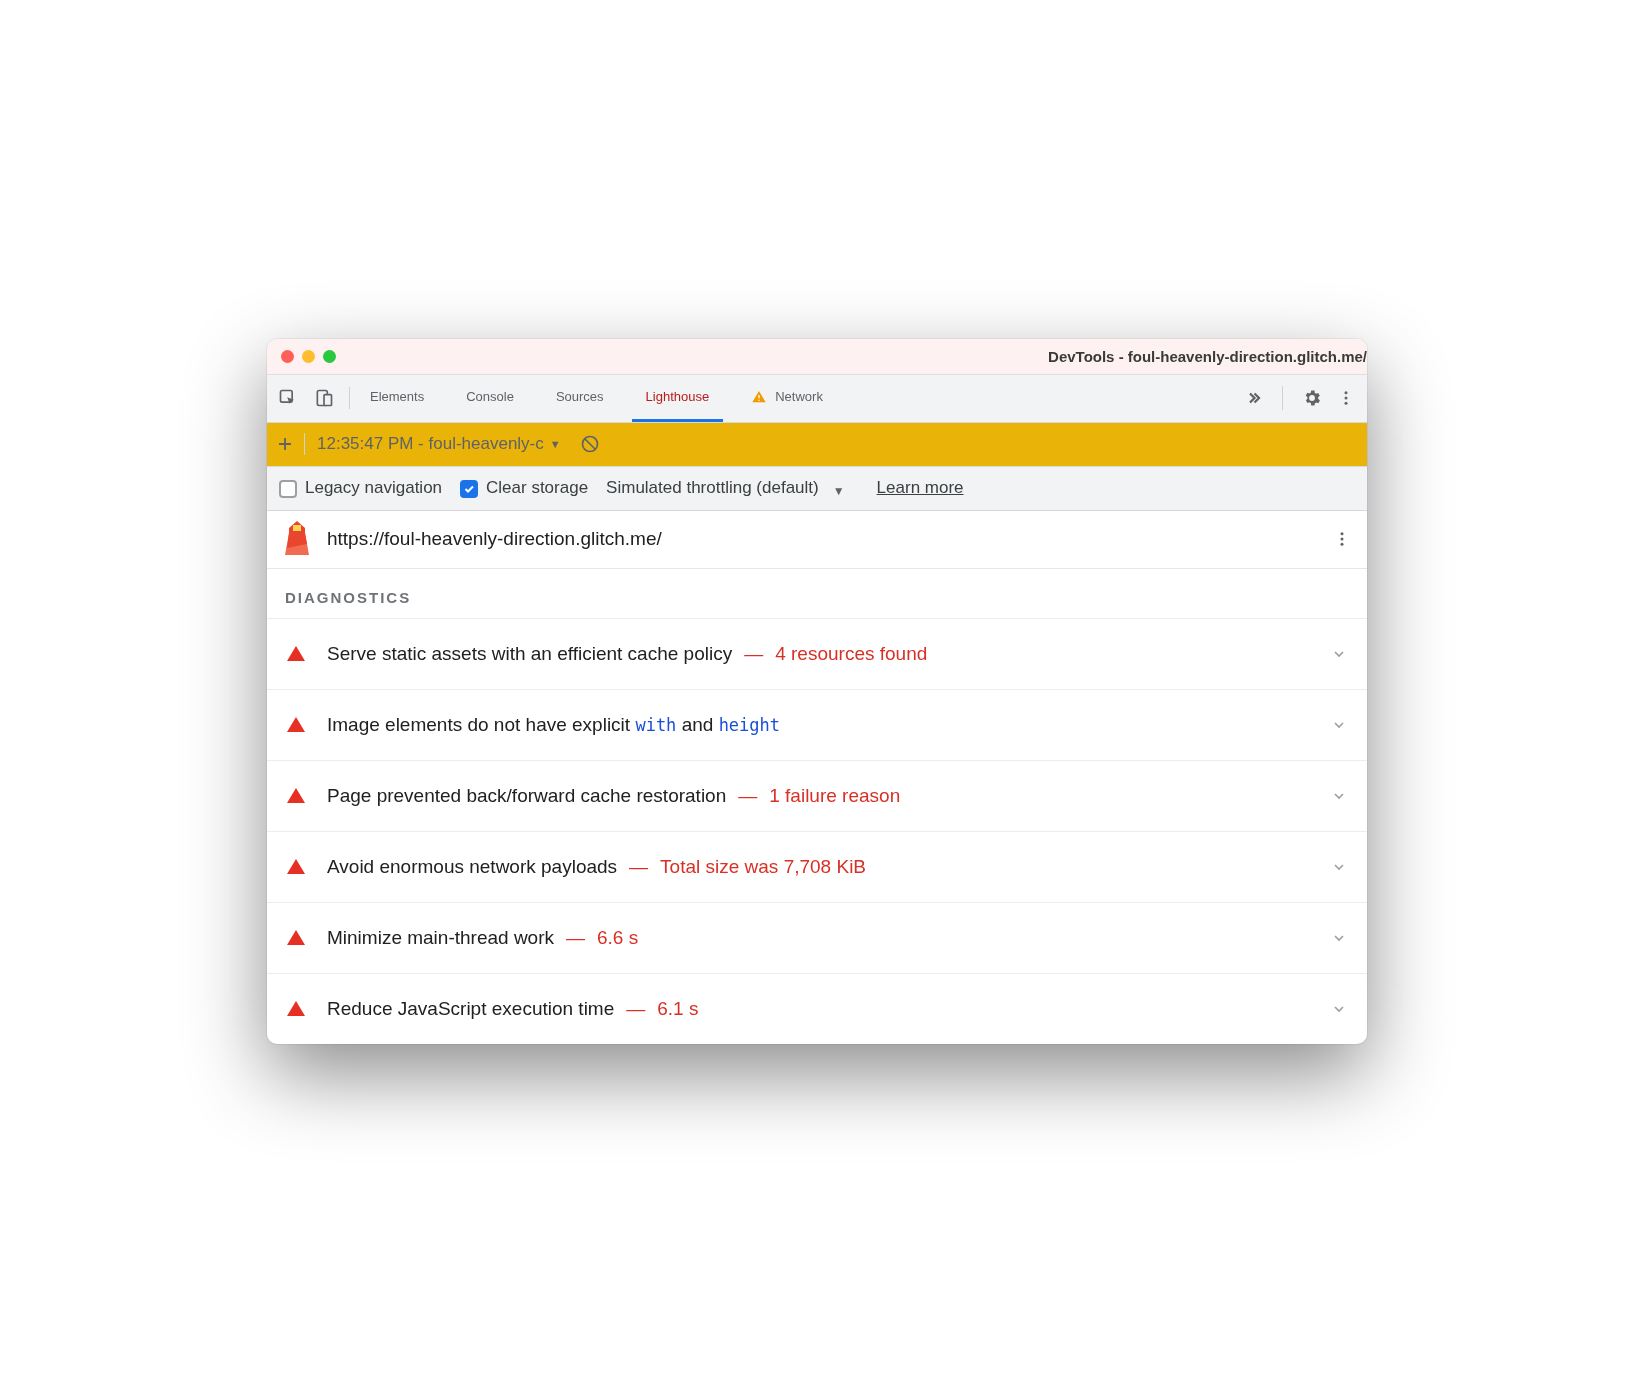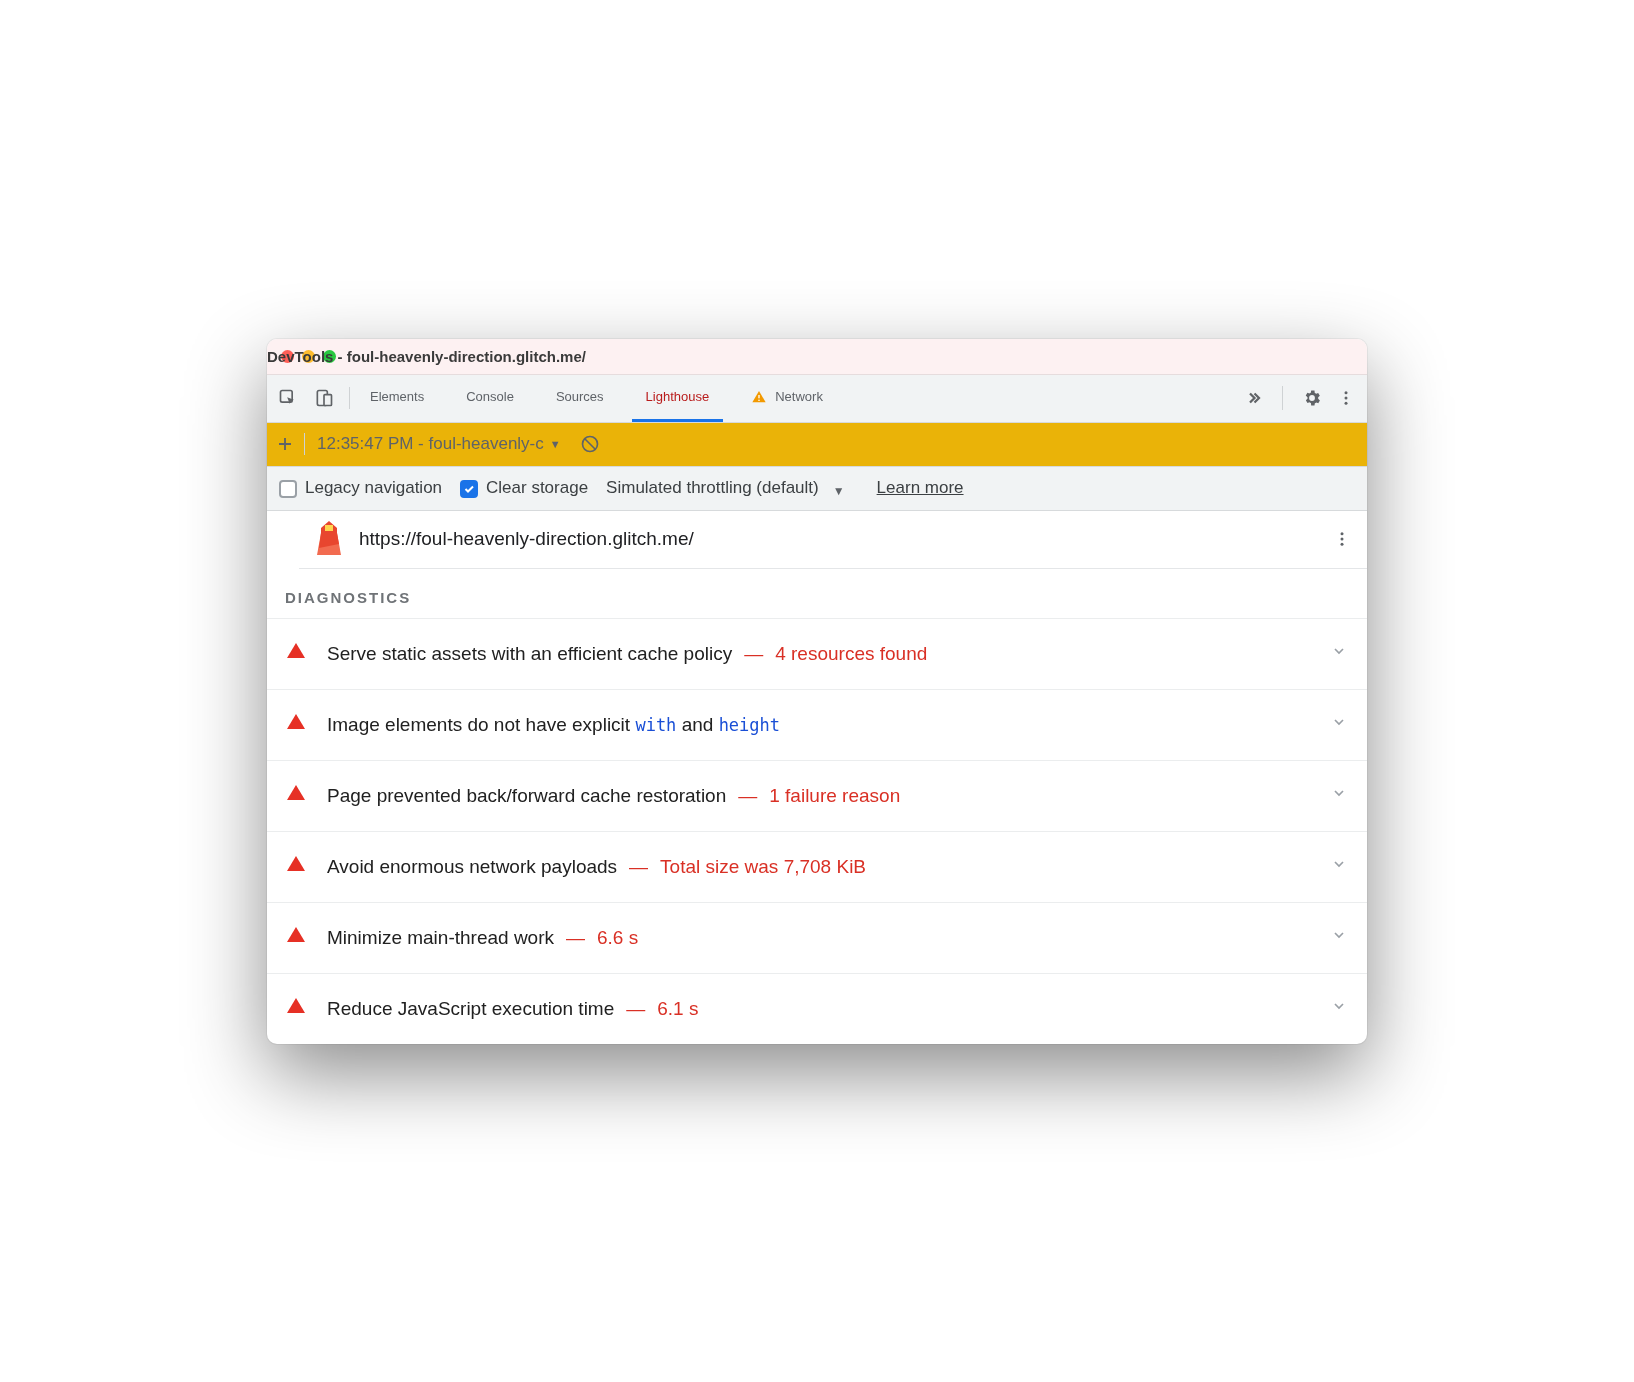--- a/index.html
+++ b/index.html
@@ -34,21 +34,21 @@
   }
   .traffic-lights .dot {
     width: 13px; height: 13px; border-radius: 50%;
   }
   .dot.red { background: #ff5f57; }
   .dot.yellow { background: #febc2e; }
   .dot.green { background: #28c840; }
   .title {
     position: absolute;
     left: 0; right: 0;
-    text-align: left;
+    text-align: right;
     font-size: 15px;
     font-weight: 600;
     color: #3a3a3a;
     pointer-events: none;
   }
 
   .tabs-row {
     height: 48px;
     background: #f1f3f4;
     border-bottom: 1px solid #d7dadc;
@@ -162,21 +162,20 @@
   }
   .dd-caret { color: #5f6368; font-size: 12px; margin-left: 6px; }
 
   .url-row {
     height: 58px;
     display: flex;
     align-items: center;
     padding: 0 14px;
     border-bottom: 1px solid #e4e6e8;
     gap: 14px;
-    margin-left: 32px;
   }
   .lh-icon {
     width: 32px; height: 32px;
     display: flex; align-items: flex-end; justify-content: center;
   }
   .url-text {
     flex: 1;
     font-size: 19px;
     color: #202124;
   }
@@ -185,20 +184,21 @@
   .section-title {
     padding: 20px 18px 12px;
     font-size: 15px;
     font-weight: 700;
     letter-spacing: 2px;
     color: #6f7377;
   }
 
   .audit {
     display: flex;
+    align-items: center;
     padding: 24px 20px;
     border-top: 1px solid #ebedee;
     gap: 22px;
     cursor: pointer;
   }
   .audit:first-of-type { }
   .audit .tri {
     width: 0; height: 0;
     border-left: 9px solid transparent;
     border-right: 9px solid transparent;

